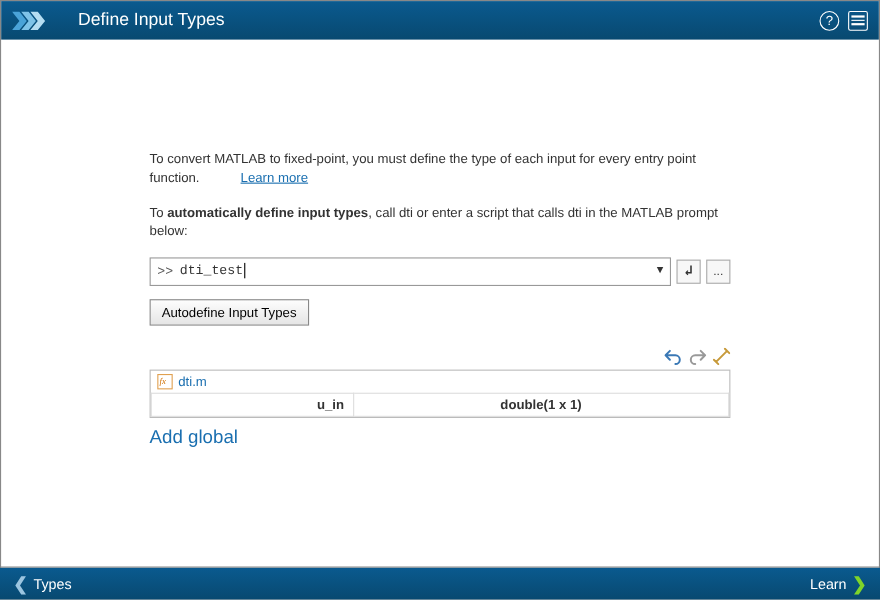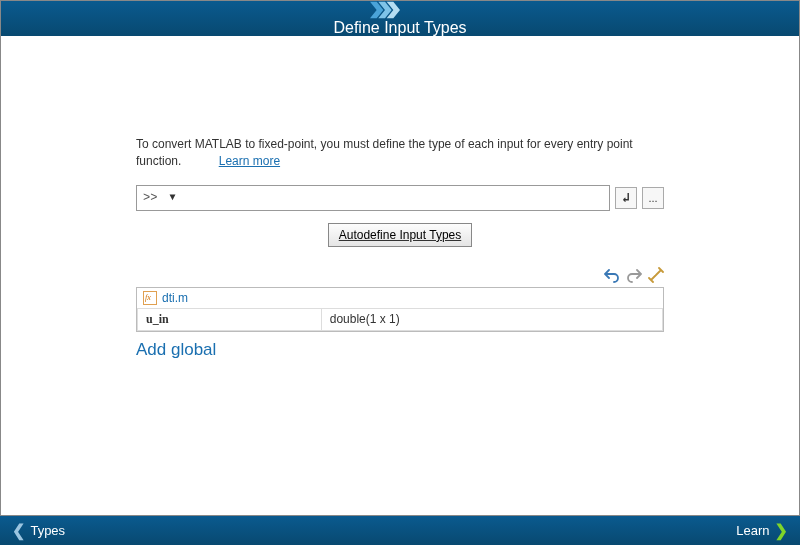--- a/index.html
+++ b/index.html
@@ -1,49 +1,49 @@
 <!DOCTYPE html>
 <html><head>
 <meta charset="utf-8">
 <style>
 * { box-sizing: border-box; margin: 0; padding: 0; }
 body { font-family: "Segoe UI", Arial, sans-serif; font-size: 12px; background: #fff; width: 800px; height: 545px; overflow: hidden; border: 1px solid #888; }
-.header { background: linear-gradient(to bottom, #0a5a8f 0%, #084970 100%); color: #fff; height: 35px; display: flex; align-items: center; padding: 0 10px; flex-direction: column; }
+.header { background: linear-gradient(to bottom, #0a5a8f 0%, #084970 100%); color: #fff; height: 35px; display: flex; align-items: center; padding: 0 10px; }
 .chevrons { display: flex; align-items: center; margin-right: 10px; }
 .chevrons svg { height: 18px; }
 .header-title { font-size: 16px; font-weight: 400; flex: 1; }
 .header-icons { display: flex; gap: 8px; align-items: center; }
 .header-icons .hicon { width: 18px; height: 18px; border: 1.5px solid #fff; border-radius: 50%; display: flex; align-items: center; justify-content: center; font-size: 12px; cursor: pointer; }
 .header-icons .menu-icon { width: 18px; height: 18px; border: 1.5px solid #fff; border-radius: 2px; display: flex; flex-direction: column; justify-content: space-evenly; padding: 2px; cursor: pointer; }
 .header-icons .menu-icon div { height: 1.5px; background: #fff; }
 .content { padding: 100px 135px 0 135px; color: #333; }
 .para { margin-bottom: 14px; line-height: 1.45; font-size: 12px; }
 .link { color: #1a6fb0; text-decoration: underline; cursor: pointer; padding-left: 34px; }
 .bold { font-weight: bold; }
 .prompt-row { display: flex; gap: 5px; align-items: center; margin-bottom: 12px; }
 .prompt-box { flex: 1; border: 1px solid #999; height: 26px; display: flex; align-items: center; padding: 0 6px; font-family: "Courier New", monospace; font-size: 12px; background: #fff; position: relative; }
 .prompt-prefix { color: #555; margin-right: 6px; }
 .prompt-text { flex: 1; }
 .cursor { display: inline-block; width: 1px; height: 14px; background: #000; vertical-align: middle; margin-left: 1px; }
 .prompt-drop { font-size: 10px; margin-left: 6px; cursor: pointer; }
 .run-icon { width: 22px; height: 22px; border: 1px solid #aaa; display: flex; align-items: center; justify-content: center; font-family: monospace; cursor: pointer; background: #f7f7f7; font-size: 13px; font-weight: bold; }
 .browse-btn { width: 22px; height: 22px; border: 1px solid #aaa; display: flex; align-items: center; justify-content: center; cursor: pointer; background: #f7f7f7; font-size: 11px; }
-.autodef-row { display: flex; justify-content: center; margin-bottom: 20px; text-decoration: underline; }
+.autodef-row { display: flex; justify-content: flex-start; margin-bottom: 20px; }
 .autodef-btn { border: 1px solid #888; background: linear-gradient(to bottom, #fdfdfd, #e5e5e5); padding: 4px 10px; font-size: 12px; cursor: pointer; }
 .toolbar-row { display: flex; justify-content: flex-end; gap: 6px; margin-bottom: 4px; align-items: center; }
 .tool-icon { width: 16px; height: 16px; cursor: pointer; display: flex; align-items: center; justify-content: center; }
 .file-box { border: 1px solid #bbb; }
 .file-header { display: flex; align-items: flex-start; gap: 5px; padding: 3px 6px; font-size: 12px; }
 .file-icon { width: 14px; height: 14px; background: #fff; border: 1px solid #e0a050; position: relative; }
 .file-icon::after { content: "fx"; position: absolute; font-size: 8px; color: #d07000; left: 1px; top: 1px; font-style: italic; font-family: serif; }
 .file-name { color: #1a6fb0; cursor: pointer; }
 .type-table { width: 100%; border-collapse: collapse; }
 .type-table td { border: 1px solid #ddd; padding: 3px 8px; font-size: 12px; }
-.type-table .col1 { width: 35%; text-align: left; font-weight: bold; font-family: Liberation Serif, serif; }
-.type-table .col2 { font-weight: normal; }
+.type-table .col1 { width: 35%; text-align: right; font-weight: bold; }
+.type-table .col2 { font-weight: bold; text-align: center; }
 .add-global { color: #1a6fb0; font-size: 17px; margin-top: 8px; cursor: pointer; display: inline-block; }
 .footer { position: absolute; bottom: 0; left: 0; right: 0; height: 30px; background: linear-gradient(to bottom, #0a5a8f 0%, #084970 100%); display: flex; align-items: center; justify-content: space-between; padding: 0 12px; color: #fff; border-top: 1px solid #888; }
 .footer-btn { display: flex; align-items: center; gap: 5px; cursor: pointer; font-size: 13px; }
 .arrow-left, .arrow-right { font-size: 16px; font-weight: bold; }
 .arrow-right { color: #7fd42a; }
 .arrow-left { color: #9bc5e0; }
 </style>
 </head>
 <body>
 
@@ -63,24 +63,28 @@
         <div></div>
         <div></div>
       </div>
   </div>
 </div>
 
 <div class="content">
   <p class="para">
     <span>To convert MATLAB to fixed-point, you must define the type of each input for every entry point function. </span><span class="link">Learn more</span>
   </p>
+  <p class="para">
+    <span>To </span><span class="bold">automatically define input types</span><span>, call dti or enter a script that calls dti in the MATLAB prompt below:</span>
+  </p>
 
   <div class="prompt-row">
     <div class="prompt-box">
       <span class="prompt-prefix">&gt;&gt;</span>
+      <span class="prompt-text"><span> dti_test</span><span class="cursor"></span></span>
       <span class="prompt-drop">▼</span>
     </div>
     <div class="run-icon">↲</div>
     <div class="browse-btn">...</div>
   </div>
 
   <div class="autodef-row">
     <button class="autodef-btn">Autodefine Input Types</button>
   </div>
 

